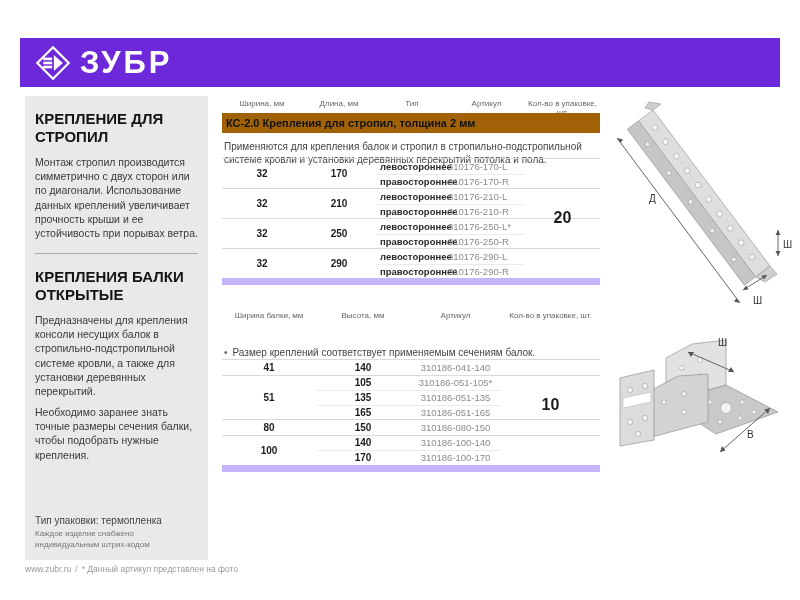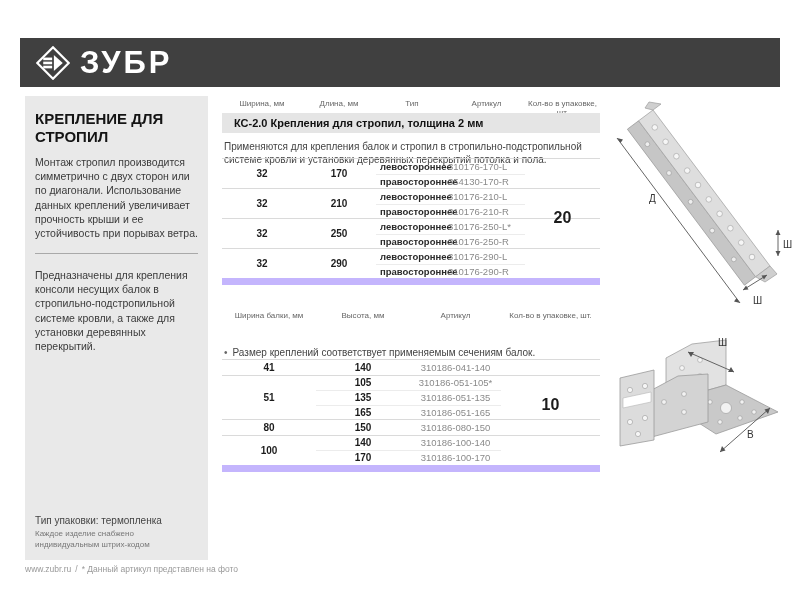--- a/index.html
+++ b/index.html
@@ -1,20 +1,20 @@
 <!DOCTYPE html>
 <html><head>
 <meta charset="utf-8">
 <style>
   * { margin:0; padding:0; box-sizing:border-box; }
   html,body { width:800px; height:600px; background:#fff; font-family:"Liberation Sans", sans-serif; color:#1a1a1a; }
   .page { position:relative; width:800px; height:600px; background:#fff; overflow:hidden; }
 
   
-  .banner { position:absolute; left:20px; top:38px; width:760px; height:49px; background:#404040; display:flex; align-items:center; padding-left:16px; }
+  .banner { position:absolute; left:20px; top:38px; width:760px; height:49px; background:#6d28d9; display:flex; align-items:center; padding-left:16px; }
   .logo-icon { width:34px; height:34px; flex:0 0 auto; }
   .logo-text { color:#fff; font-size:31px; font-weight:800; letter-spacing:3px; margin-left:10px; line-height:1; }
 
   
   .sidebar { position:absolute; left:25px; top:96px; width:183px; height:464px; background:#e9e9e9; padding:14px 10px 10px 10px; }
   .sb-h { font-size:15px; font-weight:bold; line-height:1.2; color:#141414; margin-bottom:9px; }
   .sb-p { font-size:10.5px; line-height:1.35; color:#3a3a3a; margin-bottom:7px; }
   .sb-divider { border:none; border-top:1px solid #a9a9a9; margin:13px 0 14px 0; }
   .sb-pack { position:absolute; left:10px; right:10px; bottom:10px; }
   .sb-pack-1 { font-size:10px; color:#444; }
@@ -23,21 +23,21 @@
   
   .footer { position:absolute; left:25px; top:564px; font-size:8.5px; color:#999; }
   .footer span { margin-right:4px; }
 
   
   .tables { position:absolute; left:222px; top:0; width:378px; height:528px; }
   .thead { position:absolute; left:0; width:378px; display:grid; font-size:8px; color:#666; }
   .thead1 { top:99px; grid-template-columns:80px 74px 72px 77px 75px; }
   .thead2 { top:311px; grid-template-columns:94px 94px 91px 99px; }
   .thead .hc { text-align:center; }
-  .tbar { position:absolute; left:0; width:378px; height:20px; background:#e5e5e5; font-size:11px; font-weight:bold; color:#111; line-height:20px; padding-left:12px; }
+  .tbar { position:absolute; left:0; width:378px; height:20px; background:#a16207; font-size:11px; font-weight:bold; color:#111; line-height:20px; padding-left:4px; }
   .tbar1 { top:113px; } .tbar2 { top:323px; }
   .tdesc { position:absolute; left:2px; width:374px; font-size:10px; line-height:1.3; color:#444; }
   .tdesc1 { top:140px; }
   .tnote { position:absolute; left:2px; top:347px; width:374px; font-size:10px; color:#444; }
   .tnote .blt { margin-right:5px; color:#666; }
 
   .tbody { position:absolute; left:0; width:378px; border-bottom:7px solid #c4b5fd; }
   .tbody1 { top:158px; }
   .tbody2 { top:359px; }
   .grp { display:grid; border-top:1px solid #dadada; grid-auto-rows:14.5px; }
@@ -73,21 +73,23 @@
       <rect x="8.5" y="23.2" width="10.5" height="3.1" fill="#ffffff"></rect>
       <polygon points="21,10.5 31.5,20 21,29.5" fill="#ffffff"></polygon>
     </svg>
     <div class="logo-text">ЗУБР</div>
   </div>
 
   <div class="sidebar">
     <div class="sb-h">КРЕПЛЕНИЕ ДЛЯ СТРОПИЛ</div>
     <div class="sb-p">Монтаж стропил производится симметрично с двух сторон или по диагонали. Использование данных креплений увеличивает прочность крыши и ее устойчивость при порывах ветра.</div>
     <hr class="sb-divider">
+    <div class="sb-h">КРЕПЛЕНИЯ БАЛКИ ОТКРЫТЫЕ</div>
     <div class="sb-p">Предназначены для крепления консоли несущих балок в стропильно-подстропильной системе кровли, а также для установки деревянных перекрытий.</div>
+    <div class="sb-p">Необходимо заранее знать точные размеры сечения балки, чтобы подобрать нужные крепления.</div>
     <div class="sb-pack">
       <div class="sb-pack-1">Тип упаковки: термопленка</div>
       <div class="sb-pack-2">Каждое изделие снабжено индивидуальным штрих-кодом</div>
     </div>
   </div>
 
   <div class="footer">
     <span>www.zubr.ru</span><span>/</span><span>* Данный артикул представлен на фото</span>
   </div>
 
@@ -103,21 +105,21 @@
     <div class="tbar tbar1">КС-2.0 Крепления для стропил, толщина 2 мм</div>
     <div class="tdesc tdesc1">Применяются для крепления балок и стропил в стропильно-подстропильной системе кровли и установки деревянных перекрытий потолка и пола.</div>
 
     <div class="tbody tbody1">
       <div class="grp grp1">
         <div class="c cc span2 val">32</div>
         <div class="c cc span2 val">170</div>
         <div class="c typ r1">левостороннее</div>
         <div class="c sku r1">310176-170-L</div>
         <div class="c typ r2 bt">правостороннее</div>
-        <div class="c sku r2 bt">354130-170-R</div>
+        <div class="c sku r2 bt">310176-170-R</div>
       </div>
       <div class="grp grp1">
         <div class="c cc span2 val">32</div>
         <div class="c cc span2 val">210</div>
         <div class="c typ r1">левостороннее</div>
         <div class="c sku r1">310176-210-L</div>
         <div class="c typ r2 bt">правостороннее</div>
         <div class="c sku r2 bt">310176-210-R</div>
       </div>
       <div class="grp grp1">

